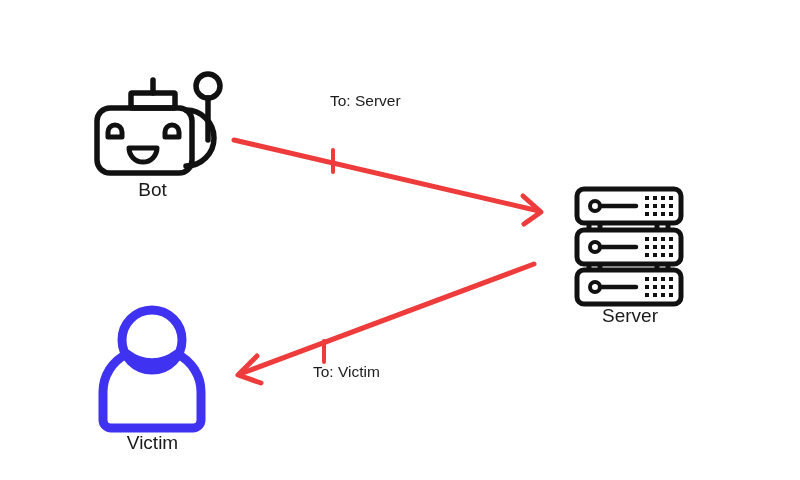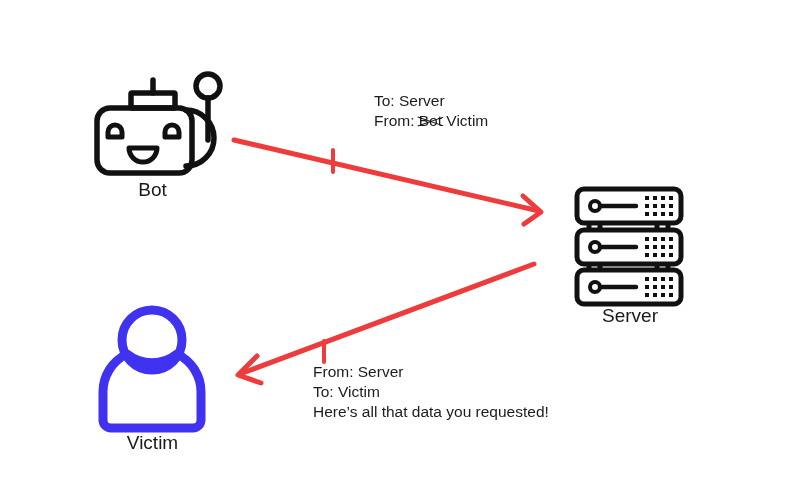--- a/index.html
+++ b/index.html
@@ -36,21 +36,21 @@
   #label-victim { left: 0px; top: 433px; width: 305px; }
 
   .msg-block {
     position: absolute;
     font-family: "Liberation Sans", sans-serif;
     font-size: 15.5px;
     color: #1c1c1c;
     line-height: 20px;
     white-space: nowrap;
   }
-  #msg-request { left: 330px; top: 91px; margin-left: 44px; }
+  #msg-request { left: 330px; top: 91px; }
   #msg-response { left: 313px; top: 362px; }
 
   .msg-line { display: block; height: 20px; }
 
   .strike-wrap {
     position: relative;
     display: inline-block;
   }
   .strike-wrap .x1,
   .strike-wrap .x2 {
@@ -181,20 +181,17 @@
   </g>
 
 </svg>
 
 <div class="node-label" id="label-bot">Bot</div>
 <div class="node-label" id="label-server">Server</div>
 <div class="node-label" id="label-victim">Victim</div>
 
 <div class="msg-block" id="msg-request">
   <span class="msg-line">To: Server</span>
-  <span class="msg-line"><span>From: </span><span class="strike-wrap"><span>Bot</span><span class="x1"></span><span class="x2"></span></span><span>&nbsp;Victim</span></span>
 </div>
 
 <div class="msg-block" id="msg-response">
-  <span class="msg-line">From: Server</span>
   <span class="msg-line">To: Victim</span>
-  <span class="msg-line">Here’s all that data you requested!</span>
 </div>
 
 </body></html>

